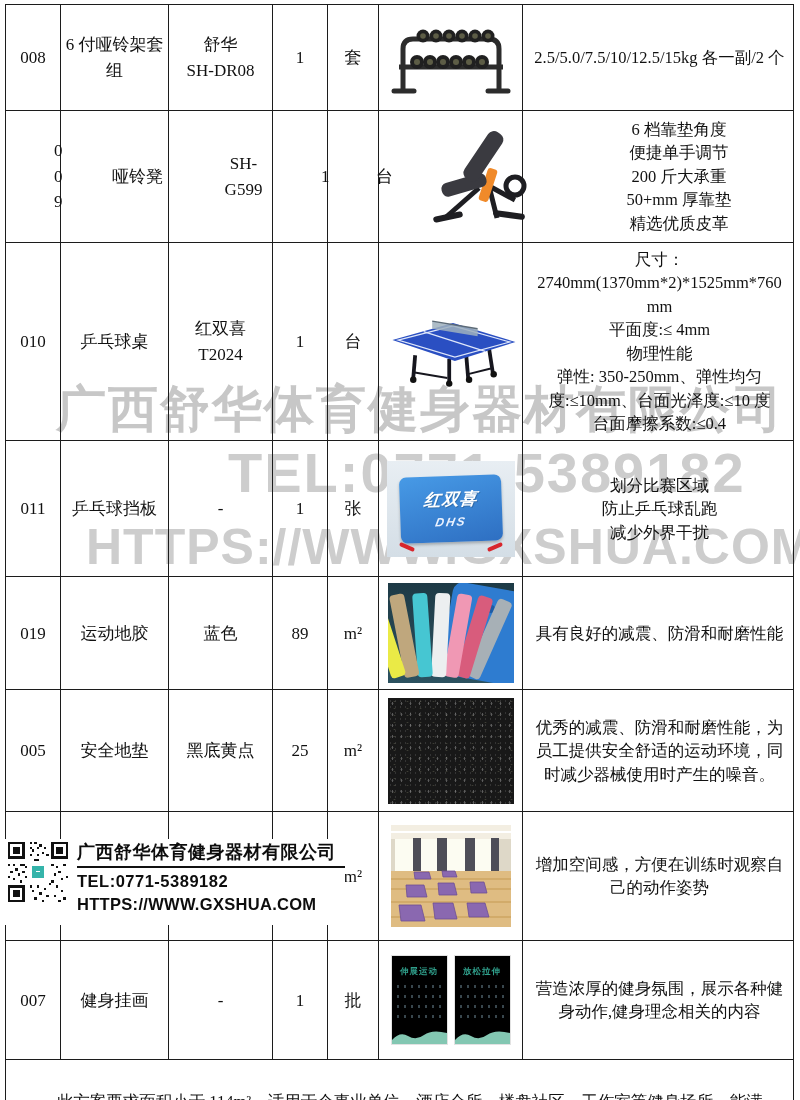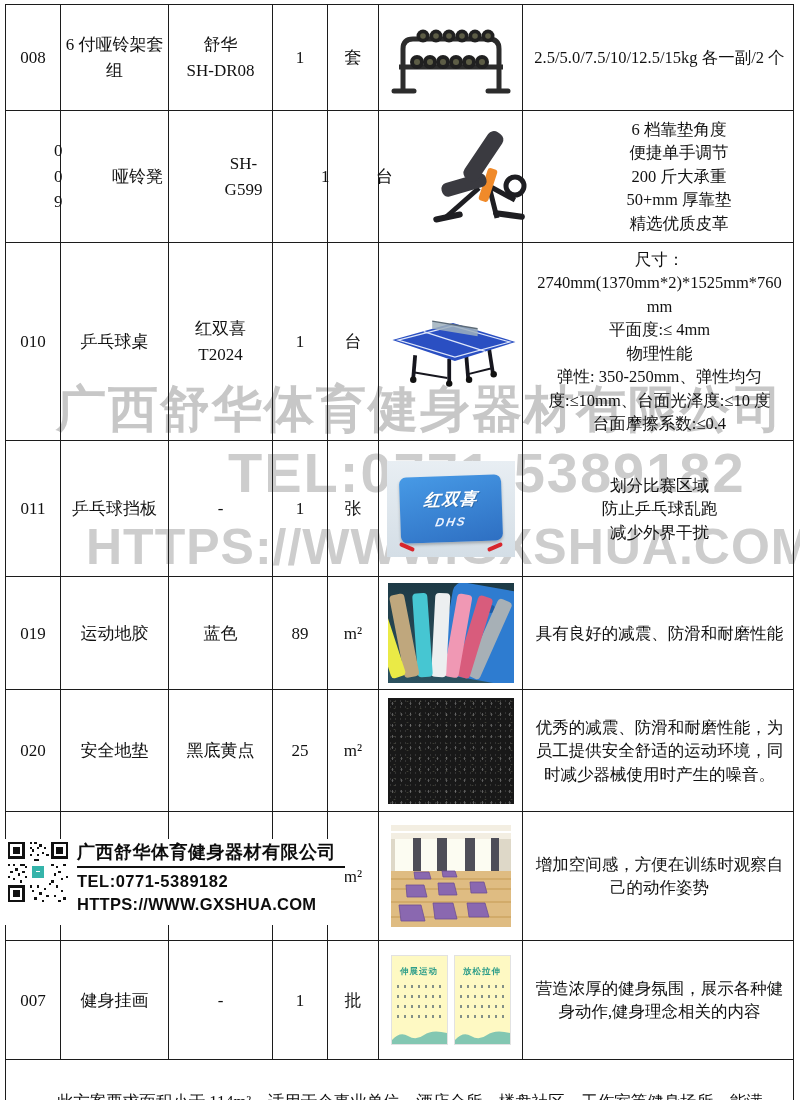--- a/index.html
+++ b/index.html
@@ -52,21 +52,21 @@
     width:126px;height:106px;position:relative;z-index:3;margin:0 auto;
     background-color:#181818;
     background-image:
       radial-gradient(rgba(255,255,255,.30) .8px, transparent 1.1px),
       radial-gradient(rgba(210,210,170,.20) .8px, transparent 1.1px),
       radial-gradient(rgba(255,255,255,.12) .7px, transparent 1px);
     background-size:9px 11px,13px 7px,5px 6px;
   }
 
   .img-posters{display:flex;gap:6px;justify-content:center;position:relative;z-index:3;}
-  .poster{width:55px;height:88px;background:#fef9c3;border:1px solid #e2e2e2;position:relative;overflow:hidden;}
+  .poster{width:55px;height:88px;background:#000000;border:1px solid #e2e2e2;position:relative;overflow:hidden;}
   .poster-title{margin-top:9px;text-align:center;color:#2f9e8a;font-family:"Liberation Sans",sans-serif;font-weight:bold;font-size:8.5px;letter-spacing:1px;}
   .fig-row{height:3px;margin:7px 5px 0 5px;background-image:repeating-linear-gradient(90deg,rgba(80,100,110,.7) 0 1.6px,transparent 1.6px 7px);}
   .poster-wave{position:absolute;bottom:0;left:0;}
 
   
   .corner{
     position:absolute;left:5px;top:839px;width:338px;height:86px;z-index:4;
     background:#ffffff;display:flex;align-items:flex-start;gap:8px;padding-left:2px;
   }
   .corner-text{flex:1;font-family:"Liberation Sans",sans-serif;font-weight:bold;color:#0d0d0d;}
@@ -241,21 +241,21 @@
           <rect x="30" y="10" width="15" height="84" rx="4" fill="#46c6d2" transform="rotate(-4 37 95)"></rect>
           <rect x="17" y="10" width="15" height="84" rx="4" fill="#bfa77d" transform="rotate(-11 24 95)"></rect>
           <rect x="4" y="10" width="15" height="84" rx="4" fill="#eaea46" transform="rotate(-18 11 95)"></rect>
         </svg>
       </div>
     </td>
     <td class="c-desc pre">具有良好的减震、防滑和耐磨性能</td>
   </tr>
 
   <tr class="rh5">
-    <td>020</td>
+    <td>005</td>
     <td>安全地垫</td>
     <td>黑底黄点</td>
     <td>25</td>
     <td>m²</td>
     <td class="c-img">
       <div class="img-mat"></div>
     </td>
     <td class="c-desc pre">优秀的减震、防滑和耐磨性能，为员工提供安全舒适的运动环境，同时减少器械使用时产生的噪音。</td>
   </tr>
 

